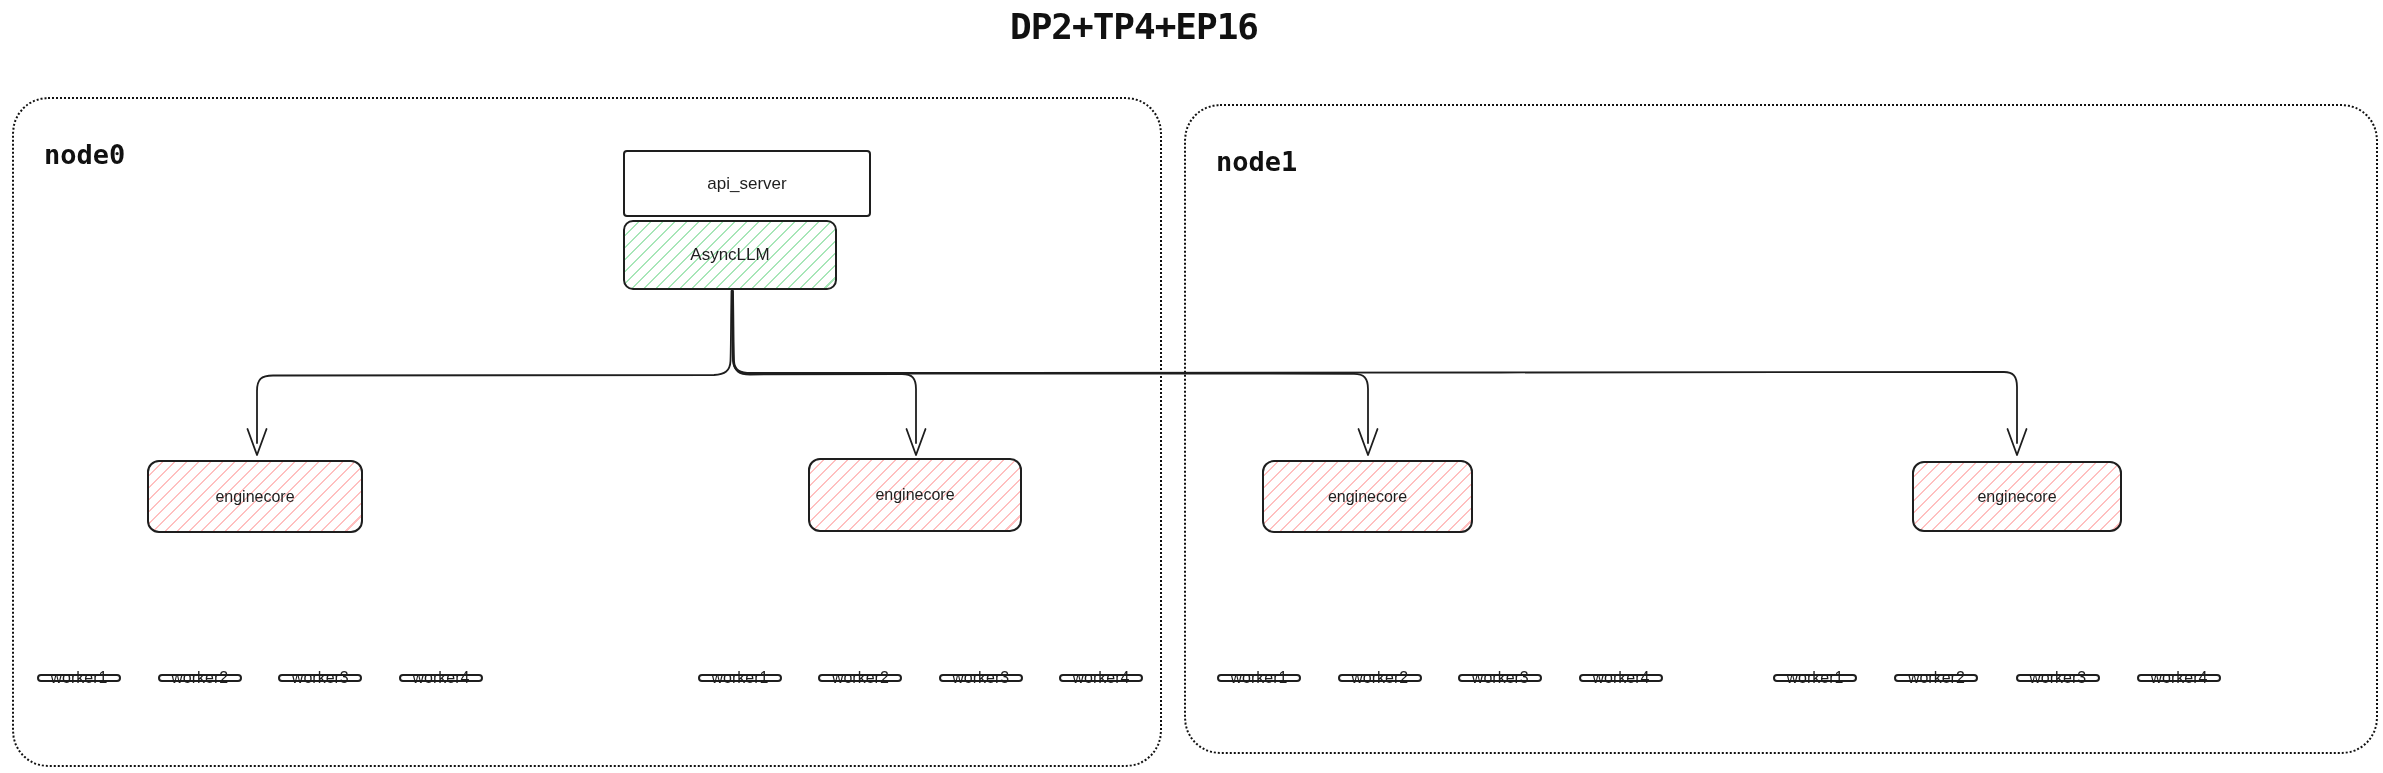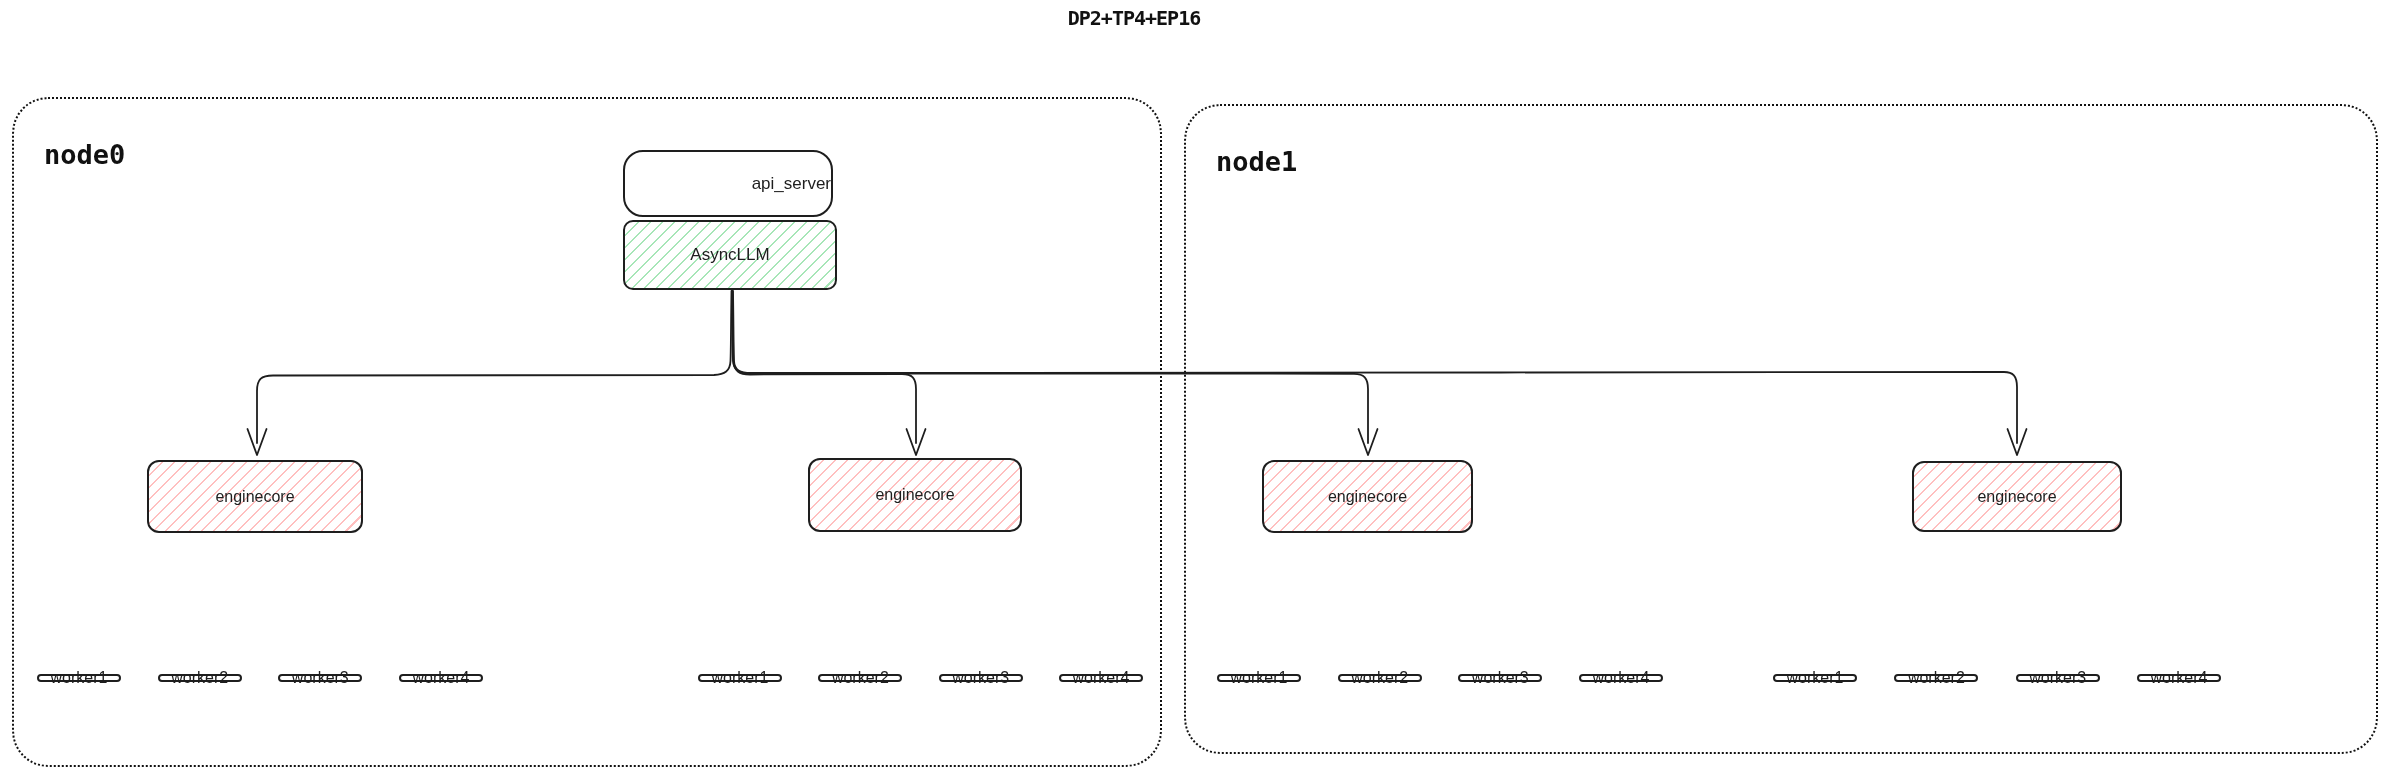--- a/index.html
+++ b/index.html
@@ -9,21 +9,21 @@
     background:#ffffff;
     font-family:"Liberation Sans", sans-serif;
     color:#1e1e1e;
     overflow:hidden;
   }
   .title{
     position:absolute;
     left:1134px;top:6px;
     transform:translateX(-50%);
     font-family:"DejaVu Sans Mono", monospace;
-    font-size:20px;font-weight:600;
+    font-size:36px;font-weight:600;
     letter-spacing:-1px;
     color:#111;
     white-space:nowrap;
   }
   .node-box{
     position:absolute;
     border:2.5px dotted #111;
     border-radius:36px;
     background:transparent;
   }
@@ -100,21 +100,21 @@
   <div class="title">DP2+TP4+EP16</div>
 
   <div class="node-box" style="left:12px;top:97px;width:1146px;height:666px;">
     <div class="node-label">node0</div>
   </div>
 
   <div class="node-box" style="left:1184px;top:104px;width:1190px;height:646px;">
     <div class="node-label">node1</div>
   </div>
 
-  <div class="box" style="left:623px;top:150px;width:210px;height:67px;border-radius:20px;justify-content:flex-end;">
+  <div class="box" style="left:623px;top:150px;width:248px;height:67px;border-radius:4px;">
     <span>api_server</span>
   </div>
   <div class="box hatch-green" style="left:623px;top:220px;width:214px;height:70px;border-radius:10px;">
     <span>AsyncLLM</span>
   </div>
 
   <svg class="connectors" viewBox="0 0 2383 773">
     <path d="M 731.5 291 C 731 320 731 350 730.5 361 C 730 371 725 374.5 714 375 L 273 375.5 C 261 375.5 257 379.5 257 391 L 257 443"></path>
     <path d="M 257 455 L 247.5 429 M 257 455 L 266.5 429"></path>
     <path d="M 732.5 291 C 733 320 733 350 733.5 361 C 734 371 739 374.5 750 374.5 L 902 374 C 912 374 916 378 916 389 L 916 443"></path>

